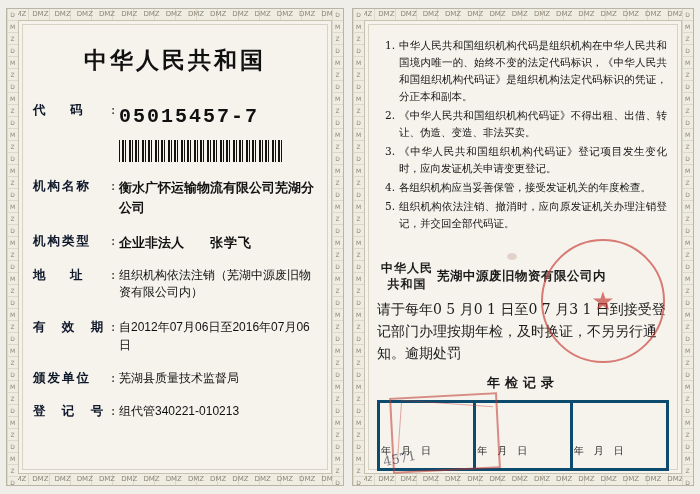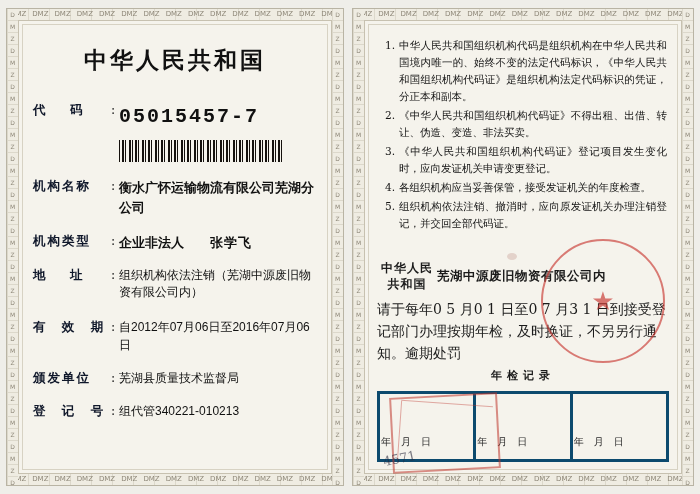--- a/index.html
+++ b/index.html
@@ -177,24 +177,24 @@
     letter-spacing:0.5px;
   }
   .notice{
     margin-top:7px;
     font-size:14px;
     line-height:1.55;
     font-family:"DejaVu Serif","Liberation Serif",serif;
   }
   .yearhdr{
     text-align:center;
-    font-size:11px;
+    font-size:13px;
     font-weight:bold;
     letter-spacing:5px;
-    margin-top:4px;
+    margin-top:10px;
     font-family:"DejaVu Serif","Liberation Serif",serif;
   }
 
   .year-table{
     margin-top:8px;
     width:100%;
     border-collapse:collapse;
     font-family:"DejaVu Serif","Liberation Serif",serif;
   }
   .year-table td{

